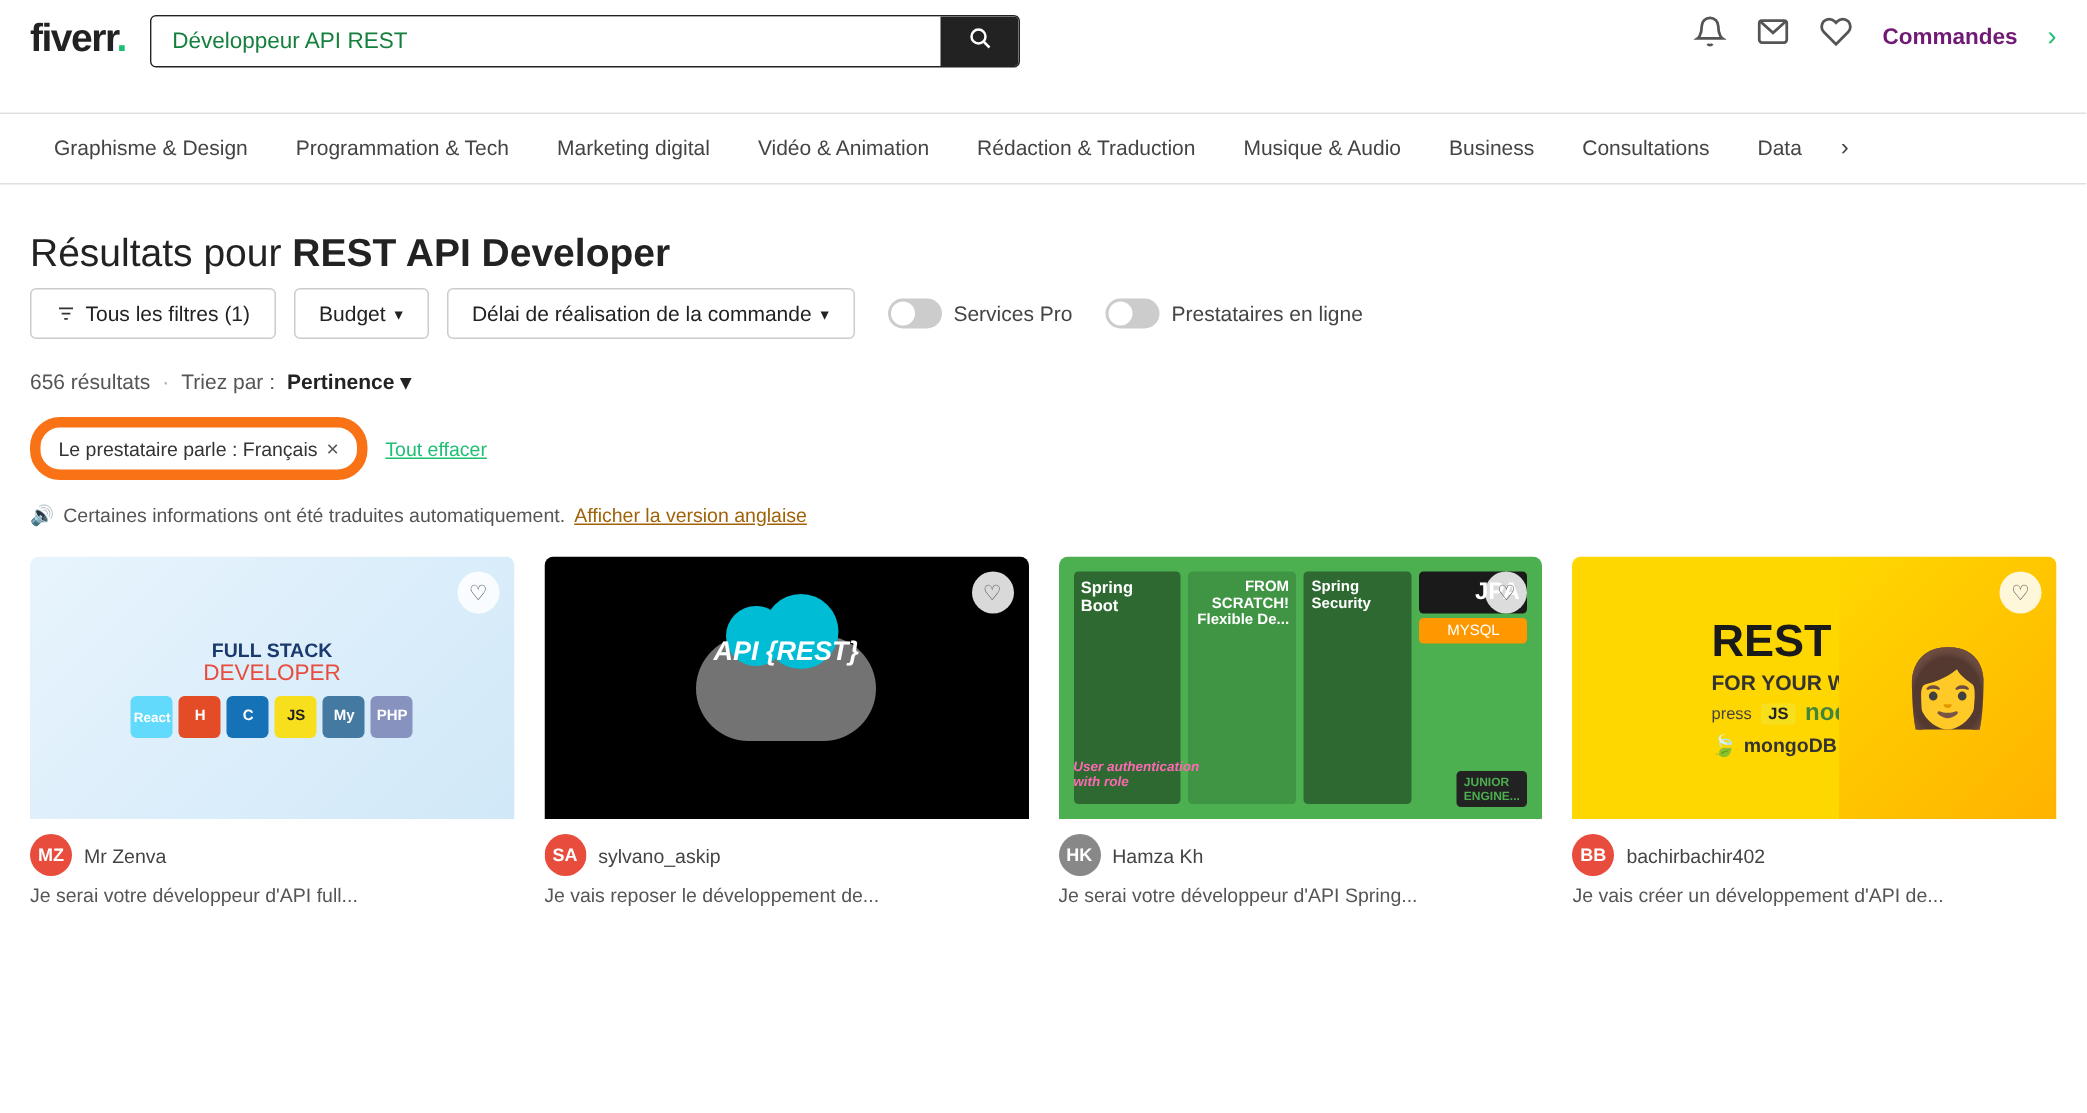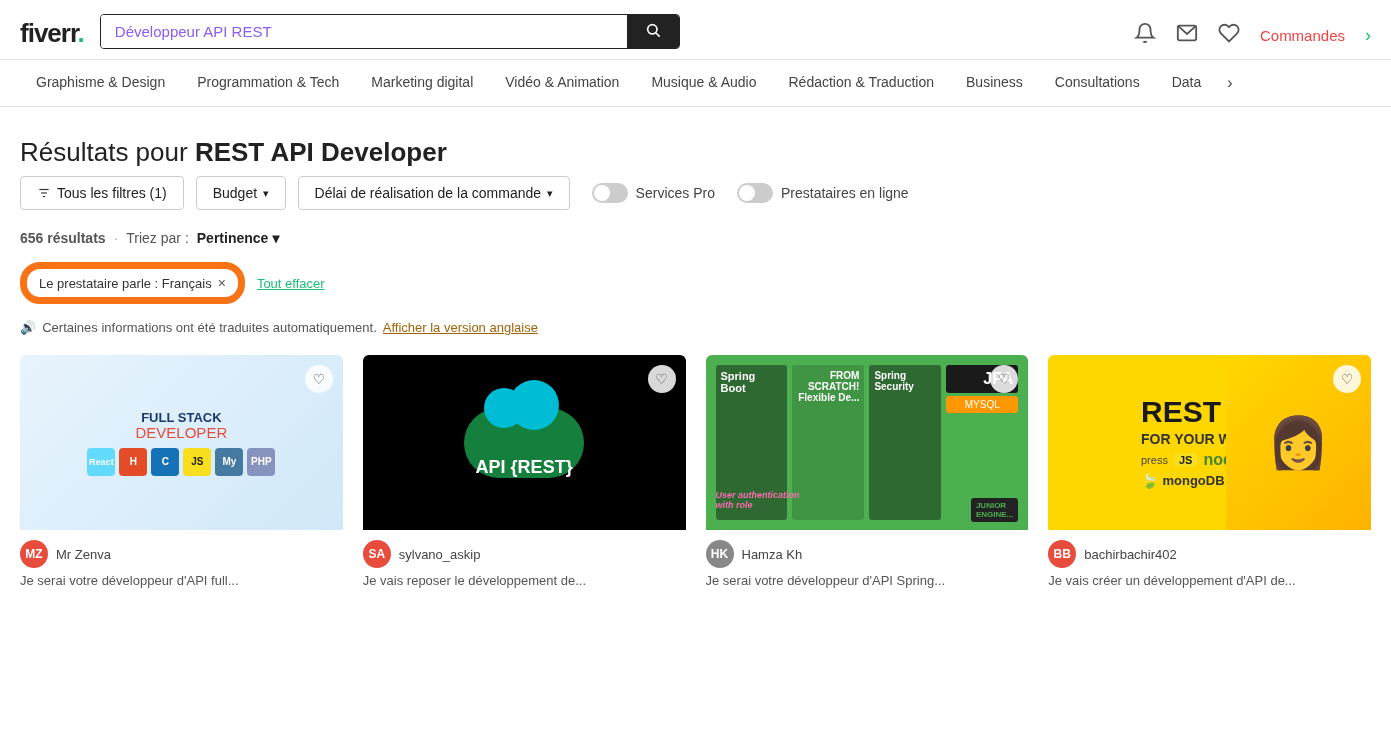--- a/index.html
+++ b/index.html
@@ -1,25 +1,25 @@
 <!DOCTYPE html>
 <html><head>
   <meta charset="utf-8">
   <style>
     * { box-sizing: border-box; margin: 0; padding: 0; }
     body { font-family: 'Segoe UI', Arial, sans-serif; font-size: 14px; color: #222; background: #fff; }
 
     
     .header {
       display: flex;
-      align-items: flex-end;
+      align-items: flex-start;
       padding: 10px 20px;
       border-bottom: 1px solid #e0e0e0;
       gap: 16px;
-      height: 60px;
+      height: 76px;
     }
     .logo {
       font-size: 26px;
       font-weight: 800;
       color: #1dbf73;
       letter-spacing: -1px;
       white-space: nowrap;
     }
     .logo span { color: #222; }
     .search-bar {
@@ -29,42 +29,42 @@
       border: 1px solid #222;
       border-radius: 4px;
       overflow: hidden;
     }
     .search-bar input {
       flex: 1;
       padding: 8px 14px;
       font-size: 15px;
       border: none;
       outline: none;
-      color: #8b5cf6;
+      color: #15803d;
     }
     .search-bar button {
       background: #222;
       border: none;
       padding: 0 18px;
       cursor: pointer;
       color: #fff;
       font-size: 16px;
     }
     .header-icons {
       display: flex;
       align-items: center;
       gap: 20px;
       margin-left: auto;
       color: #555;
     }
     .header-icons span { font-size: 20px; cursor: pointer; }
     .header-icons .commandes {
       font-size: 15px;
-      font-weight: 400;
-      color: #ef4444;
+      font-weight: 700;
+      color: #701a75;
       cursor: pointer;
     }
 
     
     .nav {
       display: flex;
       align-items: center;
       padding: 0 20px;
       border-bottom: 1px solid #e0e0e0;
       gap: 0;
@@ -156,21 +156,21 @@
 
     
     .results-meta {
       display: flex;
       align-items: center;
       gap: 8px;
       margin-bottom: 16px;
       font-size: 14px;
       color: #555;
     }
-    .results-count { font-weight: 700; }
+    .results-count { font-weight: 400; }
     .dot { color: #aaa; }
     .sort-label { color: #555; }
     .sort-value {
       font-weight: 700;
       color: #222;
       cursor: pointer;
       display: flex;
       align-items: center;
       gap: 4px;
     }
@@ -278,26 +278,27 @@
       height: 175px;
     }
     .api-cloud {
       display: flex;
       flex-direction: column;
       align-items: center;
     }
     .cloud-shape {
       width: 120px;
       height: 70px;
-      background: #15803d;
+      background: #737373;
       border-radius: 35px;
       position: relative;
       display: flex;
-      align-items: flex-end;
-      justify-content: center;
+      align-items: flex-start;
+      justify-content: center;
+      font-style: italic;
     }
     .cloud-shape::before {
       content: '';
       position: absolute;
       top: -20px;
       left: 20px;
       width: 40px;
       height: 40px;
       background: #00bcd4;
       border-radius: 50%;
@@ -428,22 +429,22 @@
     <span class="commandes">Commandes</span>
     <span style="font-size:18px;color:#1dbf73;">›</span>
   </div>
 </div>
 
 <nav class="nav">
   <div class="nav-item">Graphisme &amp; Design</div>
   <div class="nav-item">Programmation &amp; Tech</div>
   <div class="nav-item">Marketing digital</div>
   <div class="nav-item">Vidéo &amp; Animation</div>
+  <div class="nav-item">Rédaction &amp; Traduction</div>
   <div class="nav-item">Musique &amp; Audio</div>
-  <div class="nav-item">Rédaction &amp; Traduction</div>
   <div class="nav-item">Business</div>
   <div class="nav-item">Consultations</div>
   <div class="nav-item">Data</div>
   <div class="nav-more">›</div>
 </nav>
 
 <div class="main">
 
   <h1 class="results-title">
     <span>Résultats pour </span><strong>REST API Developer</strong>

